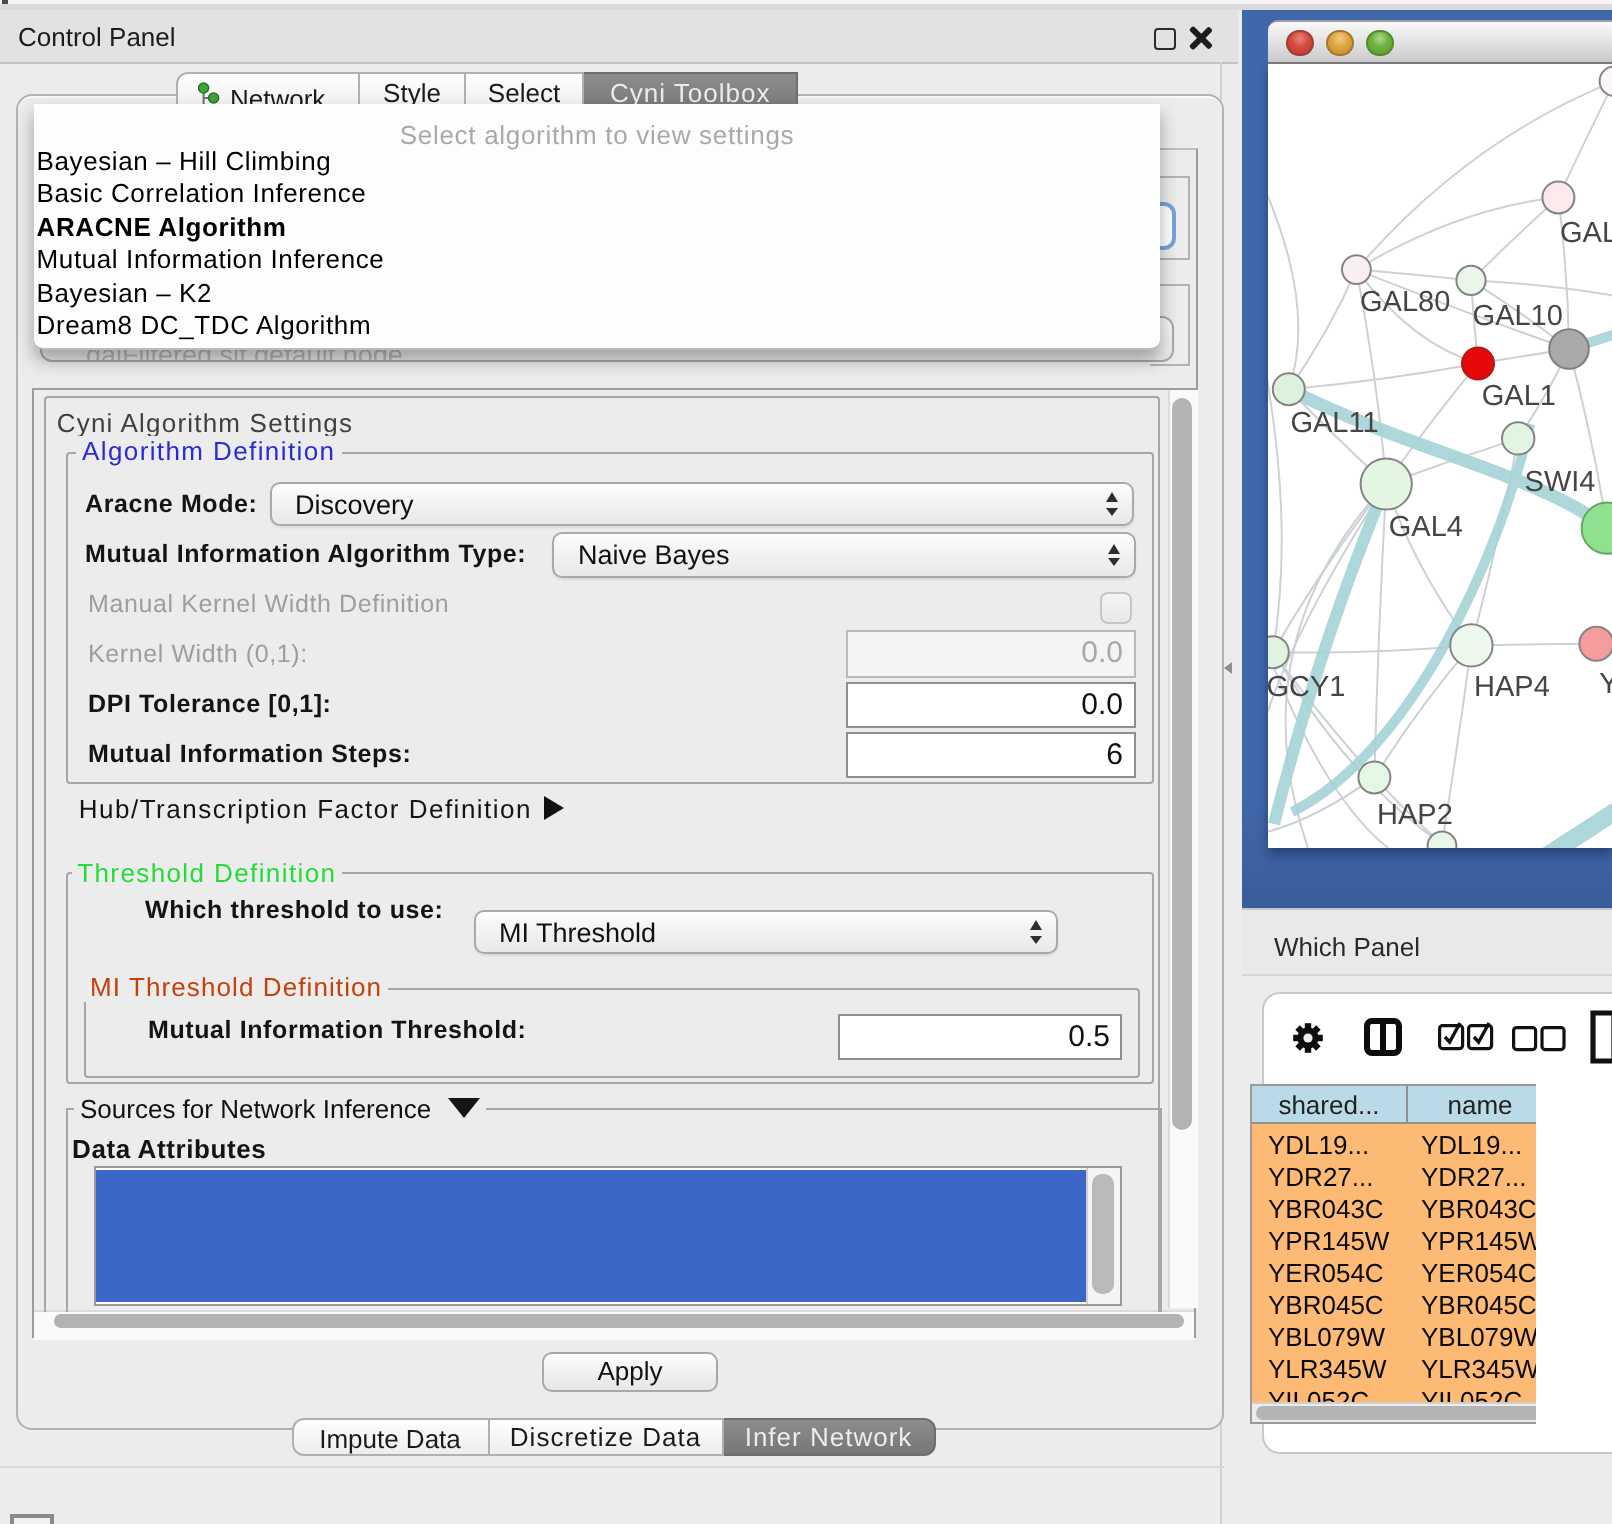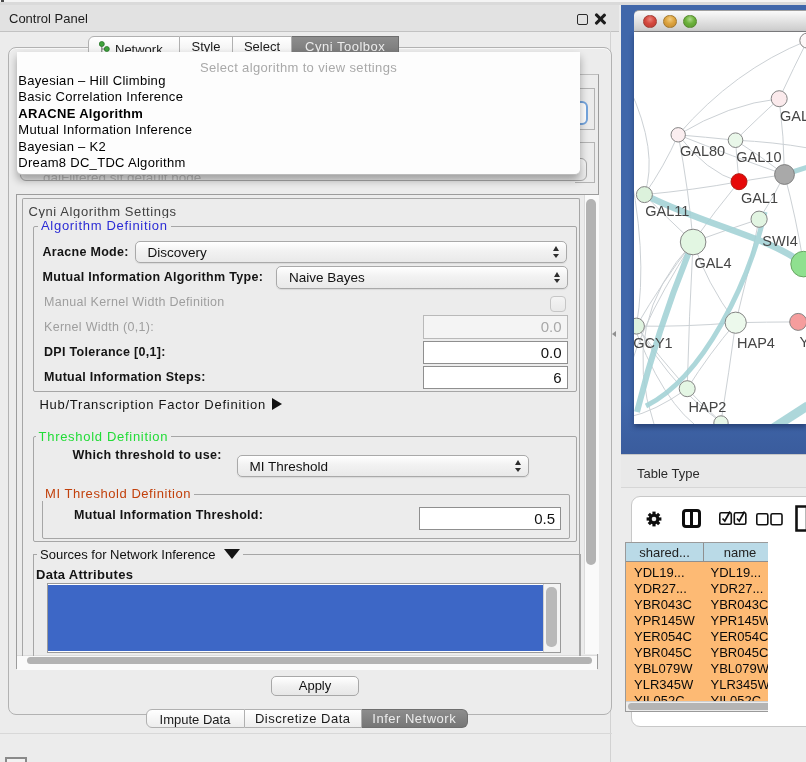--- a/index.html
+++ b/index.html
@@ -232,21 +232,21 @@
 <text x="60.4" y="236.1">GAL4</text>
 <text x="-0.8" y="316">GCY1</text>
 <text x="103" y="316">HAP4</text>
 <text x="165.6" y="314.6">Y</text>
 <text x="54.5" y="379.8">HAP2</text>
 </g>
 </svg>
 </div>
 
 <div class="abs" style="left:621px;top:453.5px;width:185px;height:34px;background:#e9e9e9;border-top:1px solid #c6c6c6;border-bottom:1px solid #d6d6d6;box-sizing:border-box;"></div>
-<div class="abs" style="left:637px;top:466px;font-size:13px;color:#2a2a2a;">Table Type</div>
+<div class="abs" style="left:637px;top:466px;font-size:13px;color:#2a2a2a;">Which Panel</div>
 
 <div class="abs" style="left:630.5px;top:496px;width:180px;height:229px;background:#fff;border:1px solid #c8c8c8;border-radius:9px 0 0 9px;"></div>
 
 <svg class="abs" style="left:645.5px;top:511px;" width="16" height="16" viewBox="0 0 16 16">
   <g fill="#0d0d0d">
       <circle cx="8" cy="8" r="5.3"></circle>
     </g>
   <g stroke="#0d0d0d" stroke-width="3.2">
     <line x1="8" y1="0.6" x2="8" y2="15.4"></line>
       <line x1="0.6" y1="8" x2="15.4" y2="8"></line>

